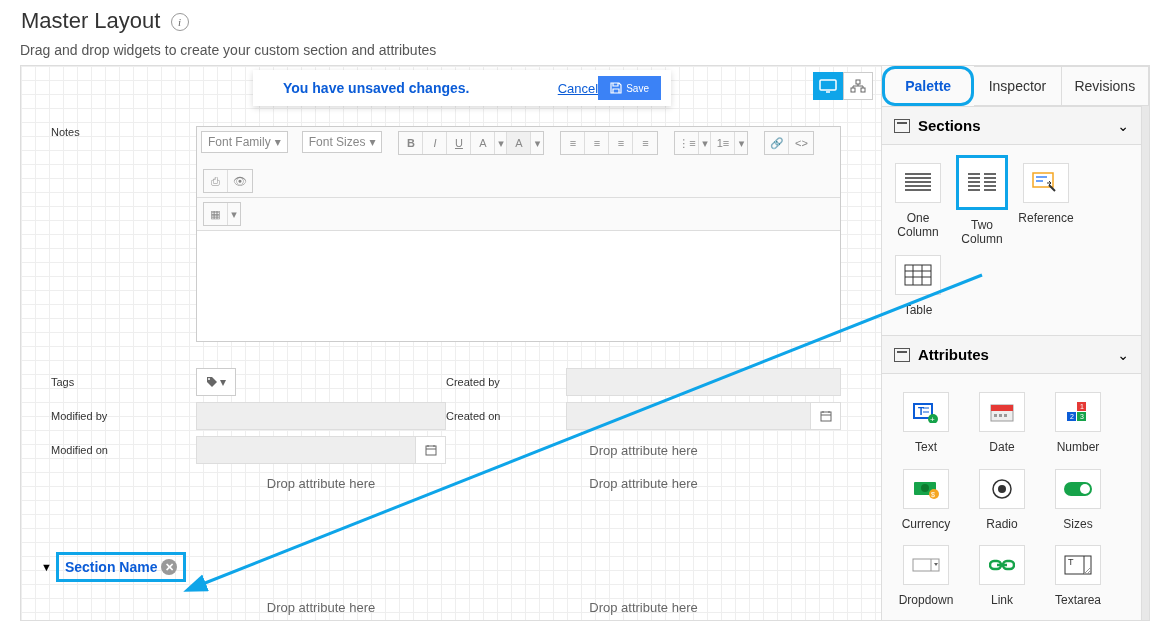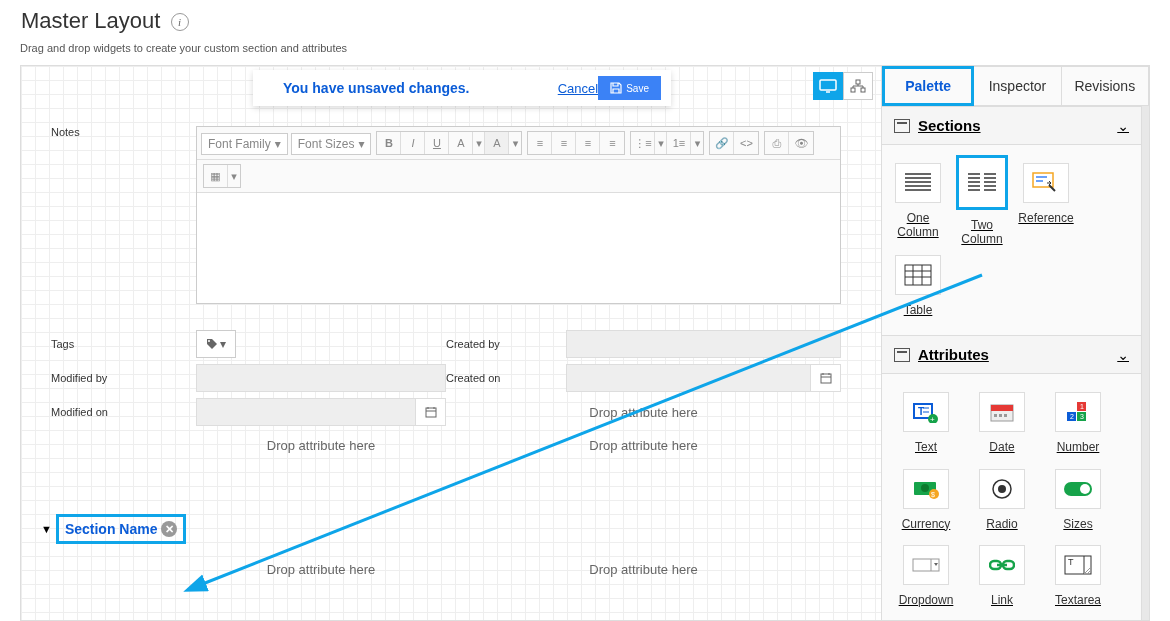--- a/index.html
+++ b/index.html
@@ -1,70 +1,70 @@
 <!DOCTYPE html>
 <html><head>
 <meta charset="utf-8">
 <style>
 * { box-sizing: border-box; margin: 0; padding: 0; font-family: Arial, sans-serif; }
 body { background: #fff; width: 1170px; height: 621px; overflow: hidden; position: relative; }
 .page-title { font-size: 22px; color: #333; font-weight: normal; padding: 8px 0 0 21px; }
 .info-icon { display: inline-flex; width: 18px; height: 18px; border: 1px solid #999; border-radius: 50%; align-items: center; justify-content: center; font-size: 11px; color: #666; font-style: italic; font-family: serif; vertical-align: middle; margin-left: 4px; }
-.subtitle { font-size: 11px; color: #555; padding: 8px 0 0 20px; }
+.subtitle { font-size: 14px; color: #555; padding: 8px 0 0 20px; }
 .workspace { position: absolute; top: 65px; left: 20px; right: 20px; bottom: 0; display: flex; border: 1px solid #ddd; }
 .canvas { flex: 1; background-image: linear-gradient(#eee 1px, transparent 1px), linear-gradient(90deg, #eee 1px, transparent 1px); background-size: 14px 14px; position: relative; overflow: hidden; }
 .unsaved-bar { position: absolute; top: 4px; left: 232px; width: 418px; height: 36px; background: #fff; box-shadow: 0 2px 6px rgba(0,0,0,0.15); display: flex; align-items: center; justify-content: flex-end; padding: 0 10px; z-index: 10; }
 .unsaved-text { color: #0b5cd7; font-weight: bold; font-size: 14px; margin-right: auto; margin-left: 20px; }
 .cancel-link { color: #0b5cd7; text-decoration: underline; font-size: 13px; cursor: pointer; }
 .save-btn { background: #3b82f6; color: #fff; border: none; padding: 6px 12px; font-size: 10px; display: flex; align-items: center; gap: 4px; cursor: pointer; }
 .view-toggle { position: absolute; top: 6px; right: 8px; display: flex; height: 28px; z-index: 5; }
 .vt-btn { width: 30px; border: 1px solid #ccc; background: #fff; display: flex; align-items: center; justify-content: center; cursor: pointer; }
 .vt-btn.active { background: #0ea5e9; border-color: #0ea5e9; }
 .form-body { position: absolute; top: 50px; left: 0; right: 10px; bottom: 0; padding: 10px 30px; }
 .form-row { display: flex; margin-bottom: 6px; }
 .col { flex: 1; display: flex; align-items: center; }
 .flabel { width: 145px; text-align: left; padding-right: 10px; font-size: 11px; color: #333; }
 .finput { flex: 1; height: 28px; background: #eee; border: 1px solid #ddd; }
 .finput.with-addon { display: flex; }
 .addon { width: 30px; background: #fff; border-left: 1px solid #ddd; display: flex; align-items: center; justify-content: center; color: #666; font-size: 12px; }
 .rte { border: 1px solid #ccc; background: #fafafa; }
-.rte-toolbar { display: flex; align-items: flex-end; padding: 4px; gap: 3px; border-bottom: 1px solid #ddd; flex-wrap: wrap; }
+.rte-toolbar { display: flex; align-items: flex-start; padding: 4px; gap: 14px; border-bottom: 1px solid #ddd; flex-wrap: wrap; }
 .rte-sel { border: 1px solid #ccc; background: #fff; padding: 3px 6px; font-size: 12px; color: #888; display: flex; align-items: center; gap: 4px; }
 .rte-btn-group { display: flex; border: 1px solid #ccc; margin-left: 2px; }
 .rte-btn { width: 24px; height: 22px; display: flex; align-items: center; justify-content: center; font-size: 11px; color: #888; border-right: 1px solid #ddd; }
 .rte-btn:last-child { border-right: none; }
 .rte-toolbar2 { padding: 4px; border-bottom: 1px solid #ddd; }
 .rte-body { height: 110px; background: #fff; }
 .drop-hint { text-align: center; color: #666; font-size: 13px; flex: 1; padding: 6px 0; }
 .section-header { display: flex; align-items: center; gap: 4px; margin: 55px 0 12px -10px; }
 .chev { font-size: 11px; }
 .section-name { border: 3px solid #0ea5e9; color: #0b5cd7; font-weight: bold; font-size: 14px; padding: 4px 6px; display: flex; align-items: center; gap: 4px; }
 .del-x { width: 16px; height: 16px; background: #999; border-radius: 50%; color: #fff; display: flex; align-items: center; justify-content: center; font-size: 11px; }
 .sidebar { width: 268px; background: #fafafa; border-left: 1px solid #ddd; display: flex; flex-direction: column; }
 .tabs { display: flex; height: 40px; }
 .tab { flex: 1; display: flex; align-items: center; justify-content: center; font-size: 14px; color: #333; border: 1px solid #ddd; border-left: none; cursor: pointer; }
-.tab:first-child { border-left: none; }
+.tab:first-child { border-left: none; border-radius: 13px; }
 .tab.active { border: 3px solid #0ea5e9; color: #0b5cd7; font-weight: bold; }
 .panel { border-top: 1px solid #ddd; }
 .phead { display: flex; align-items: center; padding: 10px 12px; border-bottom: 1px solid #ddd; background: #f5f5f5; }
 .phead-icon { width: 16px; height: 14px; border: 1px solid #555; margin-right: 8px; position: relative; }
 .phead-icon::before { content: ''; position: absolute; top: 2px; left: 2px; right: 2px; height: 2px; background: #555; }
 .phead-title { font-weight: bold; font-size: 15px; flex: 1; }
 .chev-down { font-size: 14px; }
 .pitems { display: flex; flex-wrap: wrap; padding: 18px 8px; gap: 8px; }
 .pitem { width: 56px; display: flex; flex-direction: column; align-items: center; gap: 8px; cursor: grab; }
 .pitem-box { width: 46px; height: 40px; border: 1px solid #ddd; background: #fff; display: flex; align-items: center; justify-content: center; }
 .pitem.selected .pitem-box { border: 3px solid #0ea5e9; height: 55px; width: 52px; }
 .pitem.selected { margin-top: -8px; }
 .pitem-label { font-size: 12px; color: #333; text-align: center; line-height: 1.2; }
 .tags-btn { width: 40px; height: 28px; border: 1px solid #ccc; background: #fff; display: flex; align-items: center; justify-content: center; gap: 2px; color: #666; font-size: 12px; }
 svg.arrow { position: absolute; top: 0; left: 0; pointer-events: none; z-index: 20; }
 .scrollbar-track { width: 8px; background: #e8e8e8; border-left: 1px solid #ddd; }
 .sidebar-content { flex: 1; display: flex; overflow: hidden; }
-.sidebar-scroll { flex: 1; overflow-y: auto; text-decoration: underline; }
+.sidebar-scroll { flex: 1; overflow-y: auto; }
 </style>
 </head>
 <body>
 
 <h1 class="page-title">
   <span>Master Layout</span>
   <span class="info-icon">i</span>
 </h1>
 <div class="subtitle">Drag and drop widgets to create your custom section and attributes</div>
 

